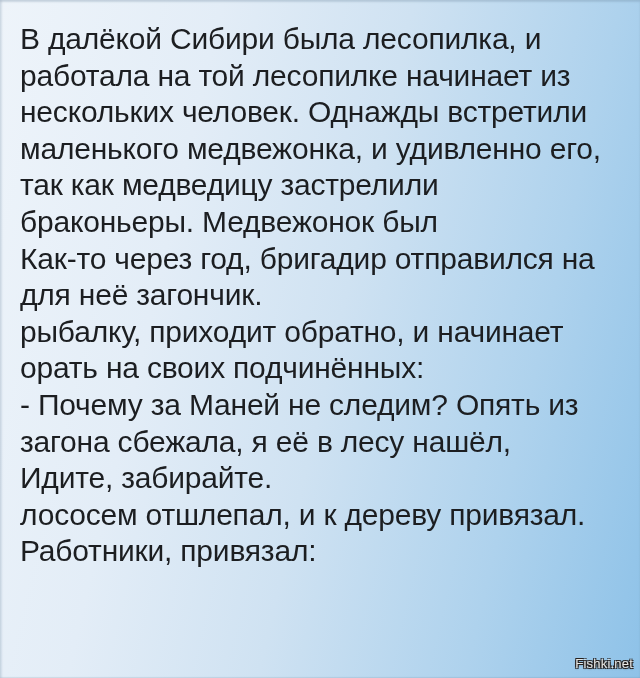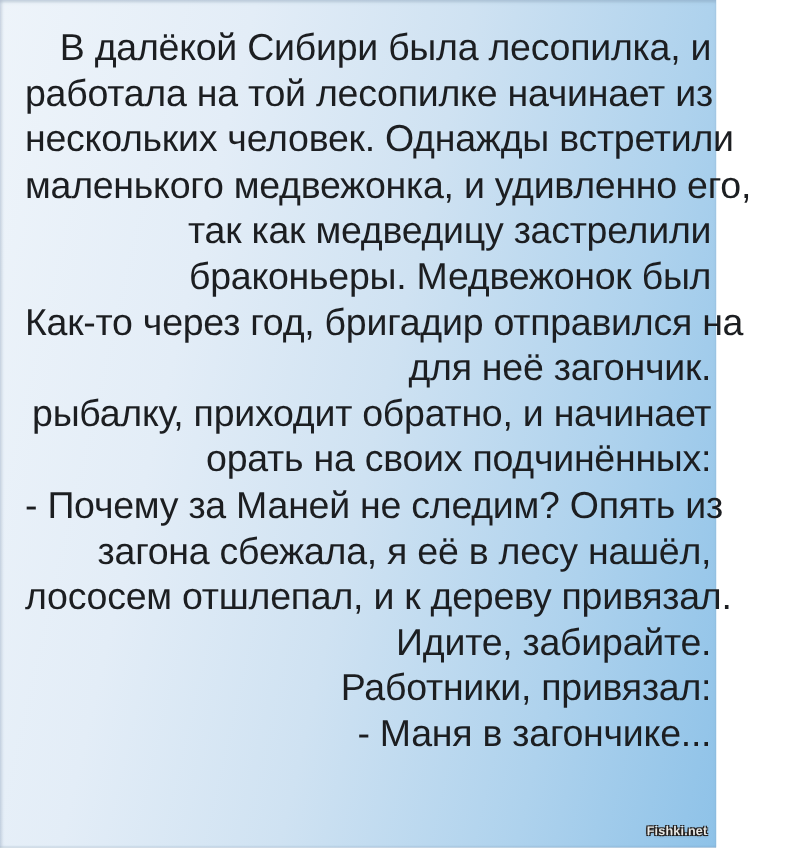--- a/index.html
+++ b/index.html
@@ -7,54 +7,53 @@
     padding: 0;
   }
   body {
     width: 640px;
     height: 678px;
     overflow: hidden;
     font-family: "Liberation Sans", sans-serif;
   }
   .joke-card {
     position: relative;
-    width: 573px;
+    width: 640px;
     height: 678px;
     background:
       linear-gradient(103deg,
         #eef4fa 0%,
         #e3edf7 28%,
         #cfe2f2 52%,
         #aed2ed 78%,
         #8ec2e8 100%);
     box-shadow:
       inset 0 2px 2px rgba(110, 135, 160, 0.28),
       inset 2px 0 2px rgba(110, 135, 160, 0.18),
       inset 0 -1px 1px rgba(110, 135, 160, 0.15);
-    text-align: right;
   }
   .story {
     position: absolute;
     top: 21px;
     left: 20px;
     right: 4px;
   }
   .story-line {
     font-size: 30px;
     line-height: 36.6px;
     letter-spacing: -0.2px;
     color: #1c1e21;
     white-space: nowrap;
   }
   .watermark {
     position: absolute;
     right: 7px;
     bottom: 7px;
-    font-size: 10px;
-    font-weight: bold;
+    font-size: 13px;
+    font-weight: normal;
     letter-spacing: 0.2px;
     color: #e9e9e6;
     text-shadow:
       -1px -1px 0 #26211f,
        1px -1px 0 #26211f,
       -1px  1px 0 #26211f,
        1px  1px 0 #26211f,
        0 1px 2px rgba(0,0,0,0.45);
   }
 </style>
@@ -68,19 +67,18 @@
     <div class="story-line">нескольких человек. Однажды встретили</div>
     <div class="story-line">маленького медвежонка, и удивленно его,</div>
     <div class="story-line">так как медведицу застрелили</div>
     <div class="story-line">браконьеры. Медвежонок был</div>
     <div class="story-line">Как-то через год, бригадир отправился на</div>
     <div class="story-line">для неё загончик.</div>
     <div class="story-line">рыбалку, приходит обратно, и начинает</div>
     <div class="story-line">орать на своих подчинённых:</div>
     <div class="story-line">- Почему за Маней не следим? Опять из</div>
     <div class="story-line">загона сбежала, я её в лесу нашёл,</div>
+    <div class="story-line">Идите, забирайте.</div>
     <div class="story-line">лососем отшлепал, и к дереву привязал.</div>
-    <div class="story-line">Идите, забирайте.</div>
     <div class="story-line">Работники, привязал:</div>
-    <div class="story-line">- Маня в загончике...</div>
   </div>
   <div class="watermark">Fishki.net</div>
 </div>
 
 </body></html>

